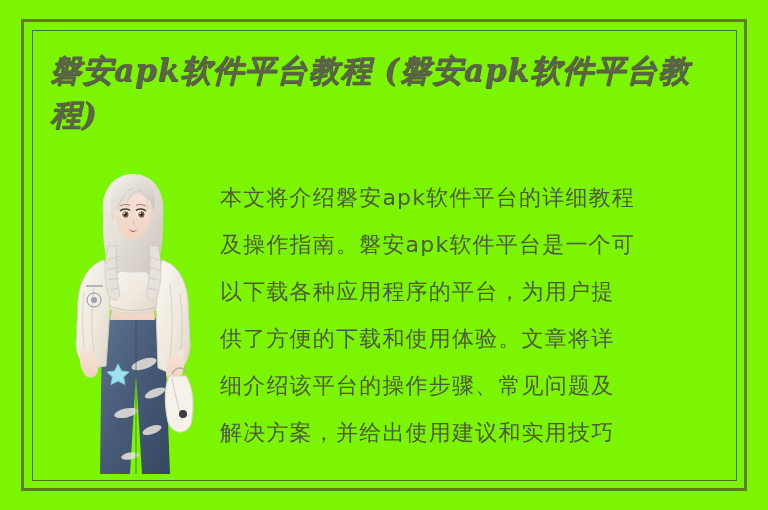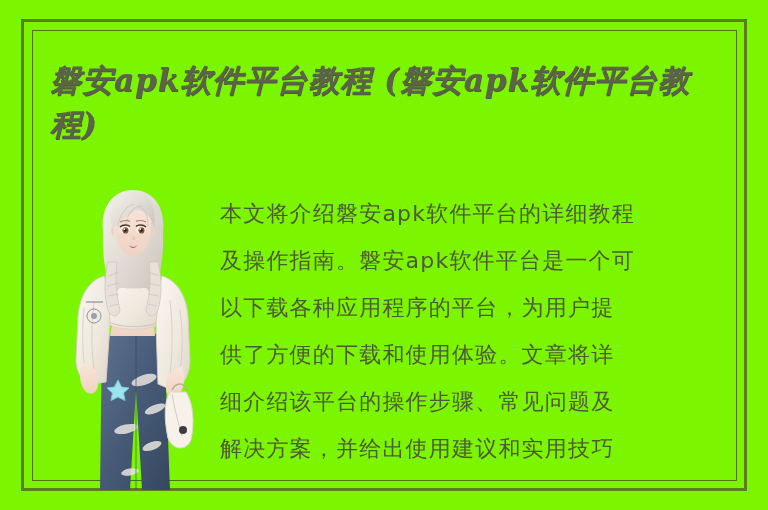--- a/index.html
+++ b/index.html
@@ -38,37 +38,37 @@
     width: 705px;
     height: 451px;
     border: 1.5px solid #51701c;
     box-sizing: border-box;
   }
 
   
   .title {
     position: absolute;
     left: 50px;
-    top: 58px;
+    top: 48px;
     width: 660px;
     color: #5c6448;
     font-family: "DejaVu Serif", "Liberation Serif", serif;
     font-weight: bold;
     font-style: italic;
     font-size: 31px;
     line-height: 44px;
     letter-spacing: 1px;
     text-shadow: 0.5px 0.5px 0 #4e5640;
   }
 
   
   .content {
     position: absolute;
     left: 48px;
-    top: 184px;
+    top: 168px;
     width: 672px;
     height: 310px;
   }
 
   .figure {
     position: absolute;
     left: 12px;
     top: 0px;
     width: 146px;
     height: 306px;

